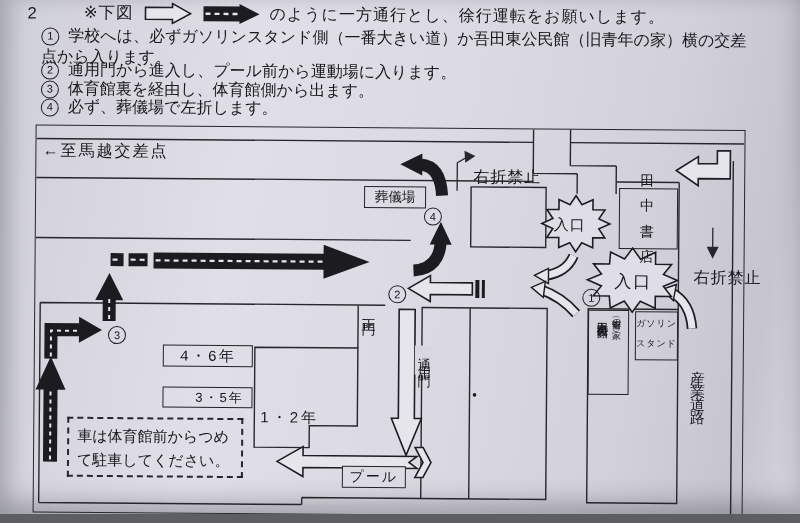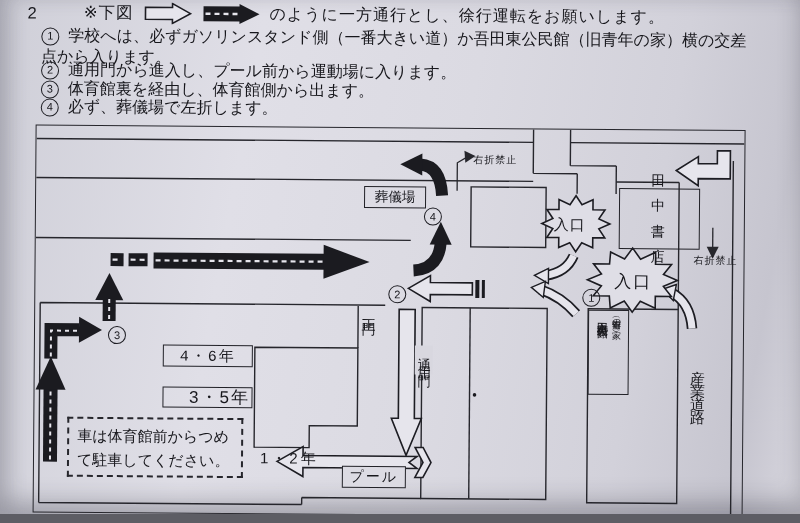--- a/index.html
+++ b/index.html
@@ -28,21 +28,21 @@
   .map{
     position:absolute;left:35px;top:127px;width:708px;height:386px;
     border:1.6px solid #26262c;
   }
   .map svg.layer{position:absolute;left:0;top:0;}
   .bx{
     position:absolute;border:1.5px solid #222228;display:flex;align-items:center;justify-content:center;
     box-sizing:border-box;
   }
   .vt{writing-mode:vertical-rl;text-orientation:upright;}
-  .small{font-size:10px;letter-spacing:1px;}
+  .small{font-size:16px;letter-spacing:1px;margin-top:14px;}
   .wavy{border:2px dashed #26262c;}
 </style>
 </head>
 <body>
 
 <div class="paper">
 <div class="sheet">
 
   <div class="hline" style="left:26px;top:4px;">
     <span>2</span>
@@ -147,59 +147,64 @@
         <path d="M677 97 V117"></path>
         <polygon points="671,116 683,116 677,128" fill="#26262c" stroke="none"></polygon>
       </g>
 
       <g fill="#dfdee6" stroke="#1c1c22" stroke-width="1.6">
         <polygon points="574,94 563,99 569,108 557,108 557,118 546,113 540,122 534,113 523,118 523,108 511,108 517,99 506,94 517,89 511,80 523,80 523,70 534,75 540,66 546,75 557,70 557,80 569,80 563,89"></polygon>
         <polygon points="642,150 628,156 636,166 620,166 620,178 605,171 597,182 589,171 575,178 574,166 558,166 566,156 552,150 566,144 558,134 574,134 575,122 589,129 597,118 605,129 620,122 620,134 636,134 628,144"></polygon>
       </g>
     </svg>
 
+    <div class="lb" style="left:6px;top:15px;font-size:16px;letter-spacing:2px;">←至馬越交差点</div>
 
     <div class="bx" style="left:328px;top:58px;width:62px;height:22px;font-size:13.5px;font-family:Liberation Serif, serif;">
       <span>葬儀場</span>
     </div>
 
     <div class="lb small" style="left:437px;top:24px;">右折禁止</div>
     <div class="lb small" style="left:658px;top:123px;">右折禁止</div>
 
-    <div class="bx" style="left:583px;top:58px;width:81px;height:61px;">
+    <div class="bx" style="left:583px;top:58px;width:59px;height:61px;">
       <div style="width:2.3em;font-size:14px;line-height:1.8;letter-spacing:3px;word-break:break-all;white-space:normal;text-align:center;">田中書店</div>
     </div>
 
     <div class="lb" style="left:518px;top:86px;font-size:15px;letter-spacing:1px;">入口</div>
     <div class="lb" style="left:579px;top:140px;font-size:17px;letter-spacing:2px;">入口</div>
 
     <span class="circ" style="position:absolute;left:388px;top:79px;">4</span>
     <span class="circ" style="position:absolute;left:353px;top:157px;">2</span>
     <span class="circ" style="position:absolute;left:547px;top:159px;">1</span>
     <span class="circ" style="position:absolute;left:73px;top:200px;">3</span>
 
     <div class="bx" style="left:553px;top:180px;width:41px;height:85px;align-items:flex-start;justify-content:center;padding-top:2px;">
       <div class="vt" style="font-size:11.5px;letter-spacing:1px;">吾田東公民館</div>
       <div class="vt" style="font-size:9px;letter-spacing:0;">（旧青年の家）</div>
     </div>
 
+    <div class="bx" style="left:600px;top:181px;width:43px;height:49px;flex-direction:column;justify-content:flex-start;padding-top:5px;gap:7px;">
+      <div style="font-size:9px;letter-spacing:1px;">ガソリン</div>
+      <div style="font-size:9px;letter-spacing:1px;">スタンド</div>
+    </div>
 
     <div class="lb vt" style="left:653px;top:228px;font-size:15px;letter-spacing:13px;">産業道路</div>
 
     <div class="lb vt" style="left:325px;top:180px;font-size:14px;letter-spacing:4px;">正門</div>
     <div class="lb vt" style="left:380px;top:217px;font-size:13.5px;letter-spacing:9px;background:#d8d7df;padding:1px 0;">通用門</div>
 
 
     <div class="bx" style="left:128px;top:218px;width:90px;height:22px;font-size:15px;letter-spacing:2px;font-family:Liberation Mono, monospace;">
       <span>4・6年</span>
     </div>
-    <div class="bx" style="left:128px;top:260px;width:90px;height:21px;font-size:17px;letter-spacing:2px;padding-left:24px;">
+    <div class="bx" style="left:128px;top:260px;width:90px;height:21px;font-size:13px;letter-spacing:2px;padding-left:24px;">
       <span>3・5年</span>
     </div>
-    <div class="lb" style="left:226px;top:281px;font-size:15px;letter-spacing:3px;margin-top:41px;">1・2年</div>
+    <div class="lb" style="left:226px;top:281px;font-size:15px;letter-spacing:3px;">1・2年</div>
 
     <div class="wavy" style="position:absolute;left:33px;top:291px;width:176px;height:60px;box-sizing:border-box;padding:5px 8px;">
       <div style="font-size:15px;line-height:1.6;white-space:normal;">車は体育館前からつめて駐車してください。</div>
     </div>
 
     <div class="bx" style="left:308px;top:338px;width:64px;height:22px;font-size:14px;letter-spacing:2px;background:#dcdbe3;">
       <span>プール</span>
     </div>
   </div>
 

